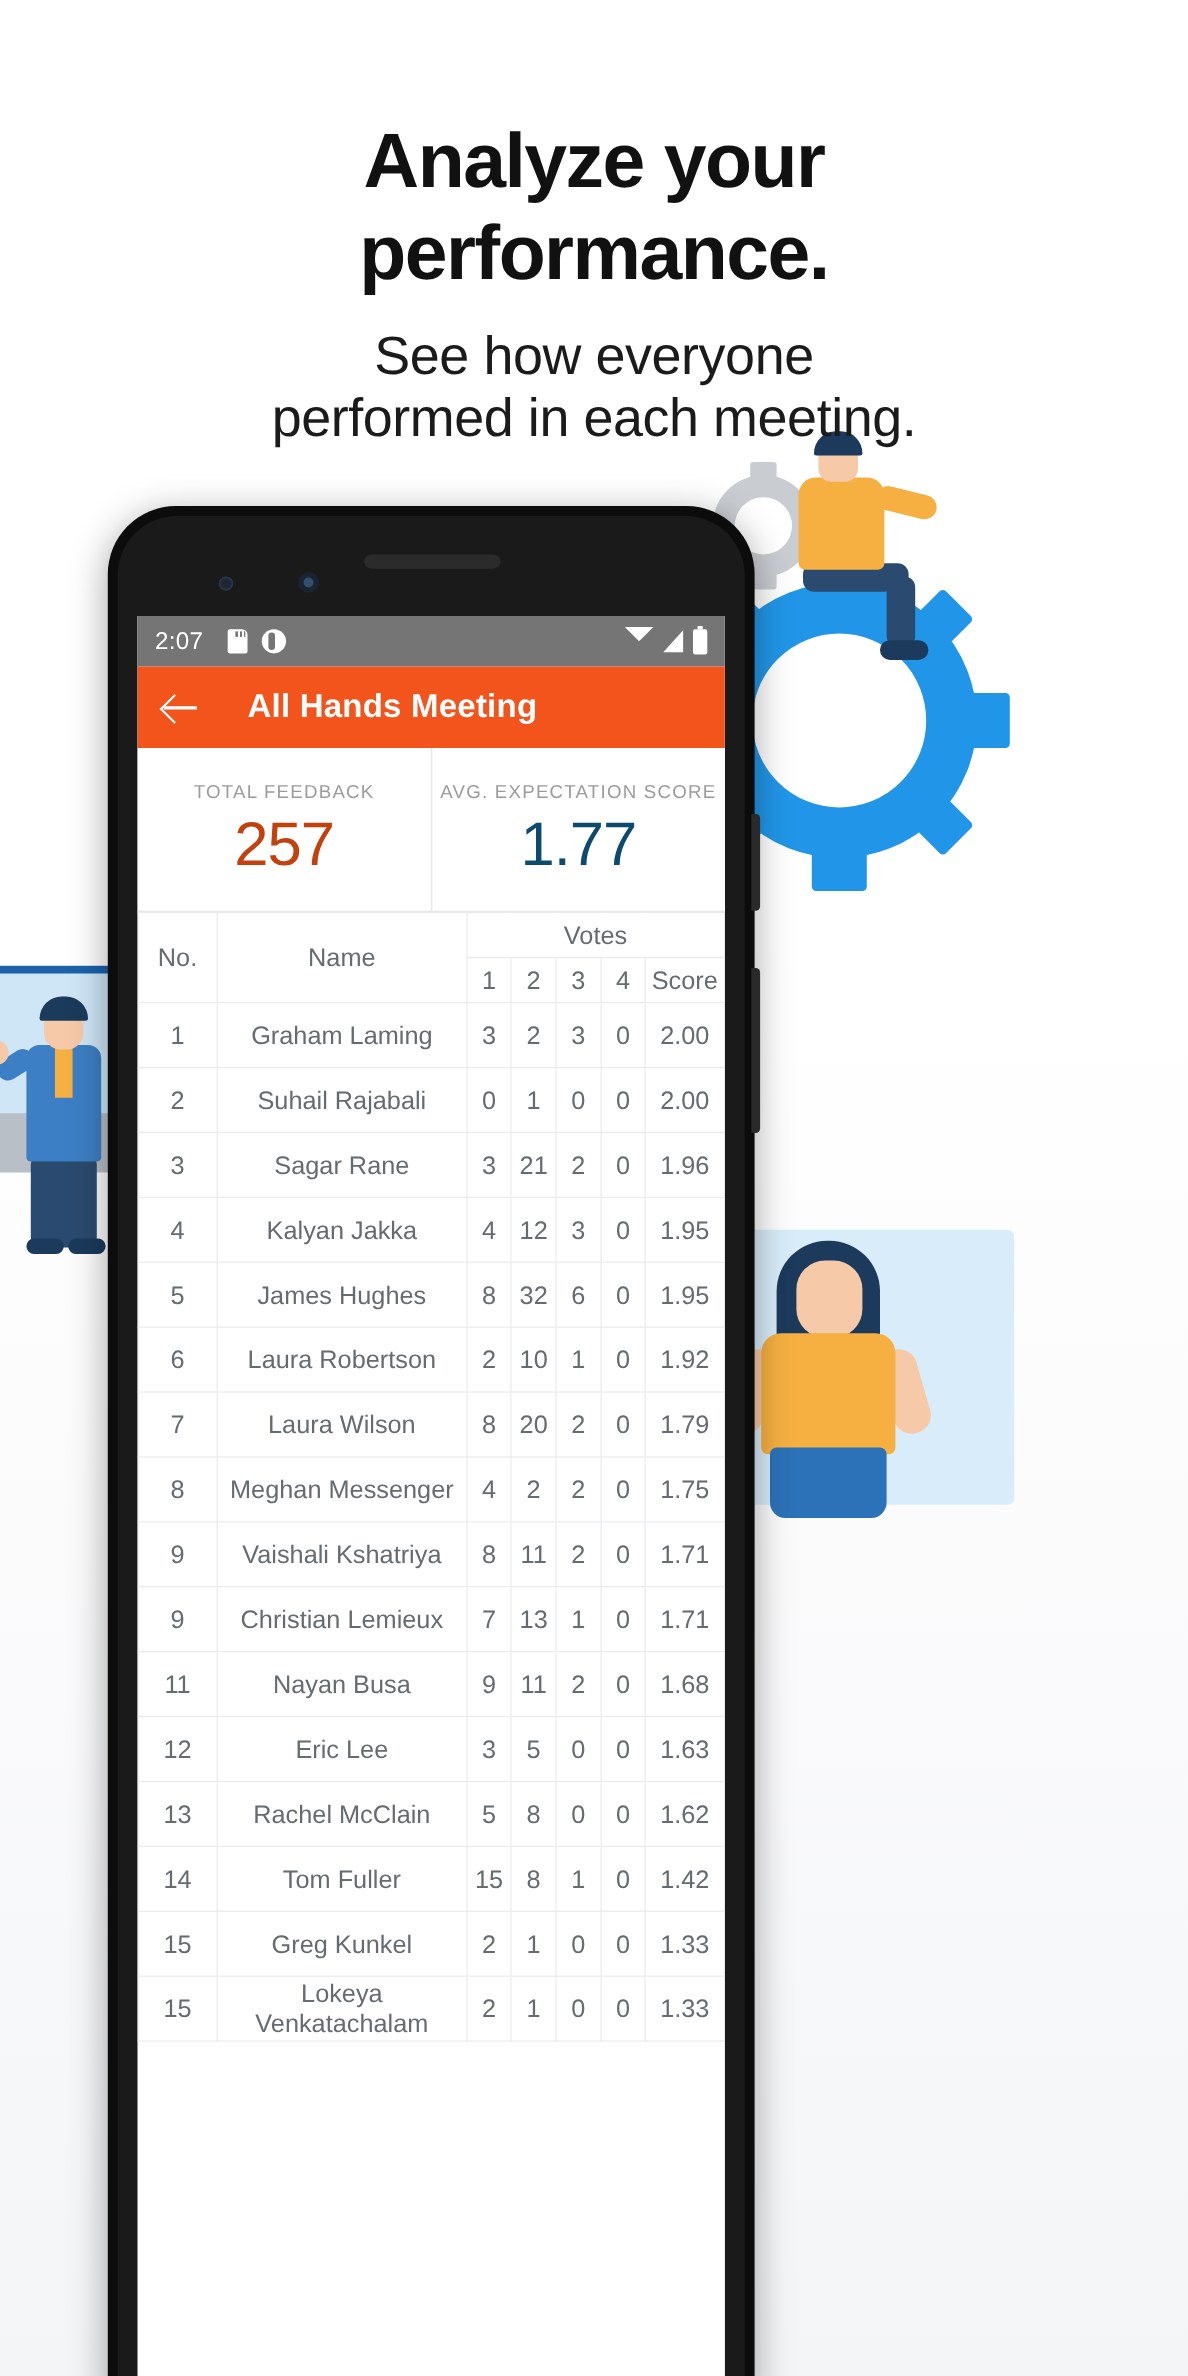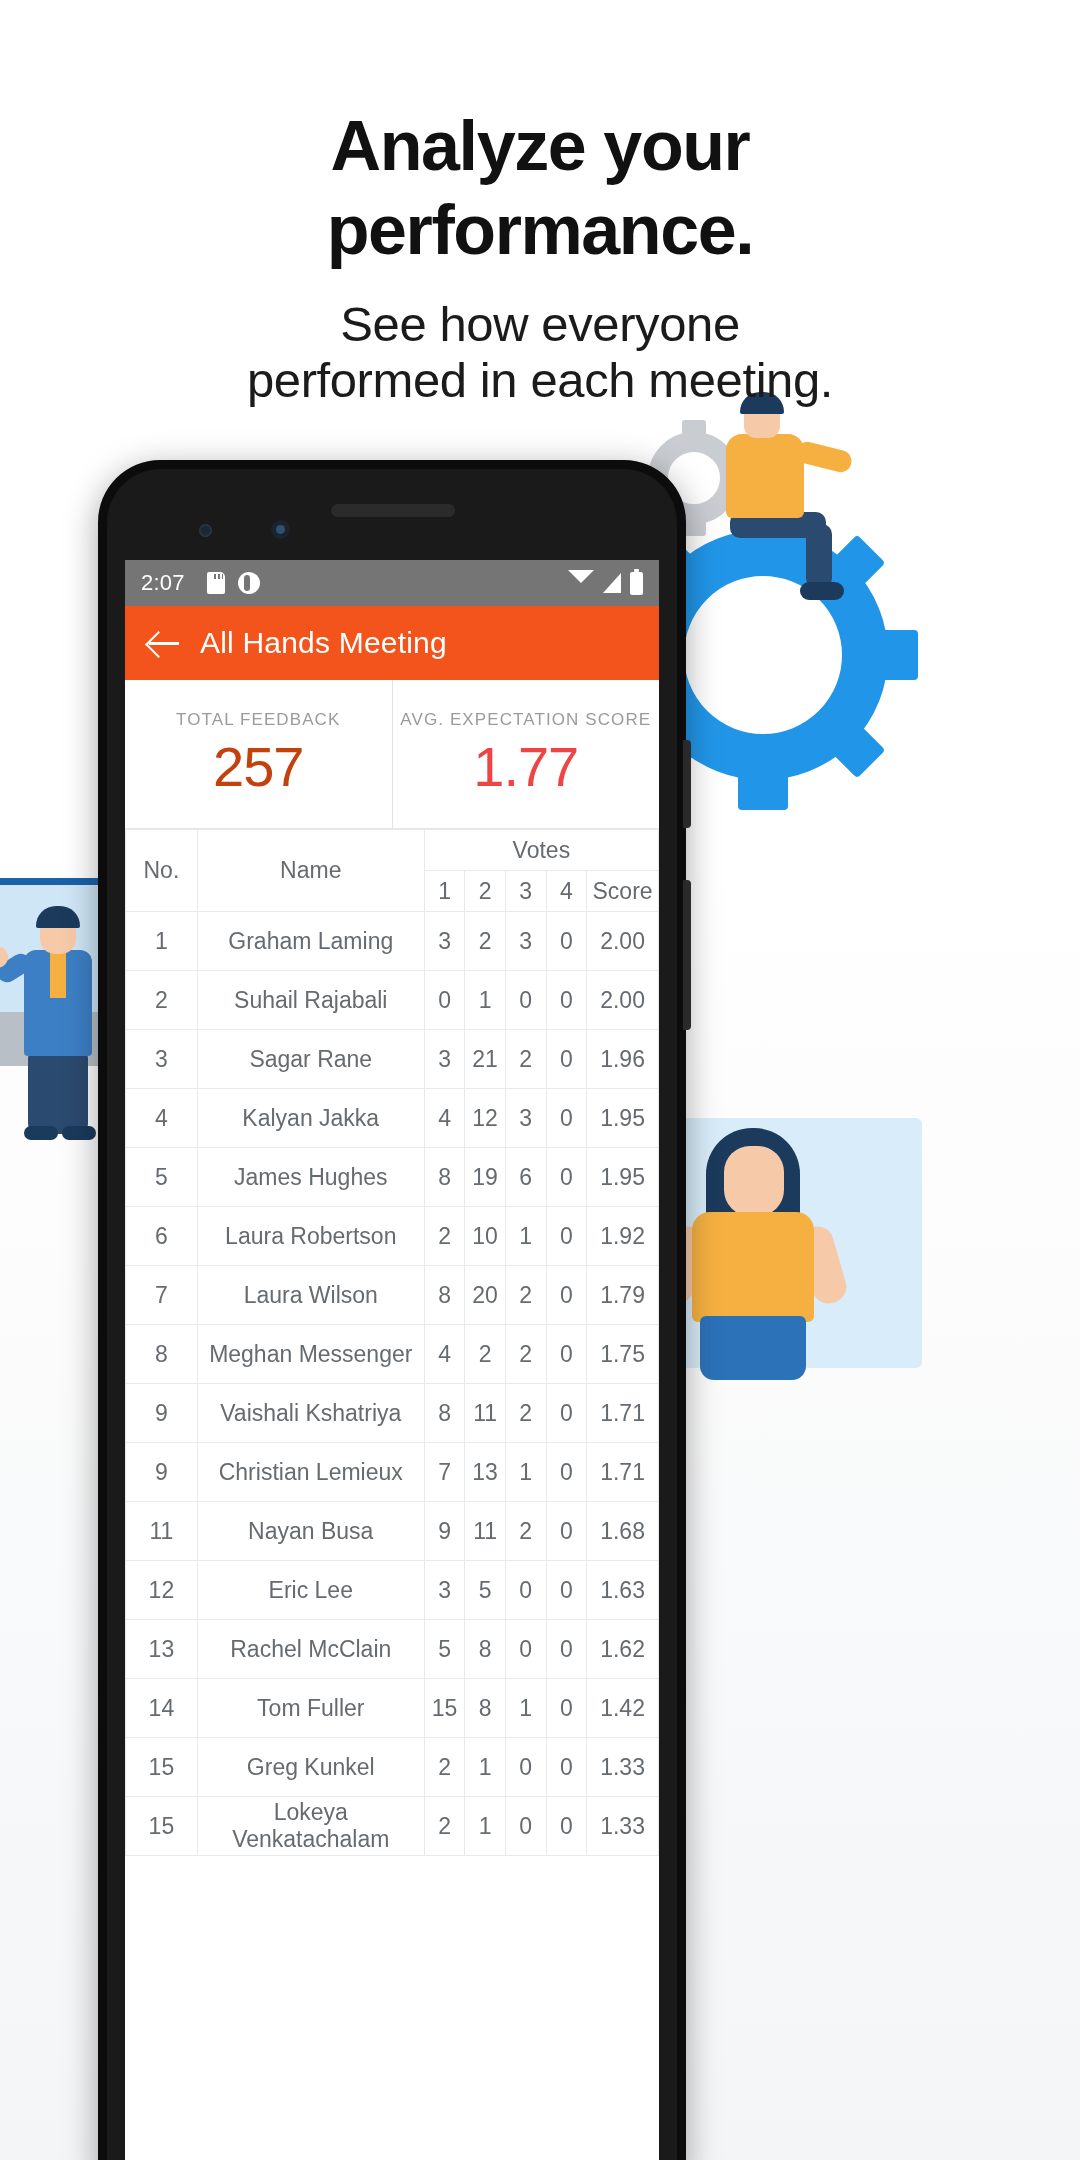--- a/index.html
+++ b/index.html
@@ -142,34 +142,34 @@
   
   .appbar {
     height: 74px; background:#f2541b; display:flex; align-items:center;
     padding: 0 22px; box-sizing:border-box;
   }
   .back-arrow { width:34px; height:34px; position:relative; flex:0 0 auto; cursor:pointer; }
   .back-arrow:before { content:""; position:absolute; left:2px; top:16px; width:30px; height:2.5px; background:#fff; }
   .back-arrow:after  { content:""; position:absolute; left:2px; top:9px; width:17px; height:17px;
                        border-left:2.5px solid #fff; border-bottom:2.5px solid #fff; transform:rotate(45deg); }
   .appbar-title {
-    color:#ffffff; font-size:30px; font-weight:400; margin-left:19px; letter-spacing:.2px;
+    color:#ffffff; font-size:30px; font-weight:700; margin-left:44px; letter-spacing:.2px;
   }
 
   
   .stats {
     display:flex; height:148px; background:#fff;
     border-bottom:1px solid #e3e5e8;
     text-align:right;
   }
   .stat { flex:1; display:flex; flex-direction:column; align-items:center; justify-content:center; }
   .stat + .stat { border-left:1px solid #e0e2e5; }
   .stat-label { font-size:17px; letter-spacing:1.1px; color:#9b9b9b; margin-bottom:6px; }
   .stat-value { font-size:56px; color:#c2410c; font-weight:400; letter-spacing:-1px; line-height:62px;}
-  .stat-value.green { color:#ef4444; }
+  .stat-value.green { color:#0c4a6e; }
 
   
   table.rank { width:100%; border-collapse:collapse; table-layout:fixed; }
   table.rank th, table.rank td {
     border:1px solid #e7e9ec; text-align:center; font-weight:400;
     color:#666b70; font-size:23px; padding:0;
   }
   .c-no    { width:69px; }
   .c-name  { width:218px; }
   .c-v     { width:39px; }
@@ -340,21 +340,21 @@
             <td class="v">4</td>
             <td class="v">12</td>
             <td class="v">3</td>
             <td class="v">0</td>
             <td class="sc">1.95</td>
           </tr>
           <tr>
             <td class="no">5</td>
             <td class="name">James Hughes</td>
             <td class="v">8</td>
-            <td class="v">19</td>
+            <td class="v">32</td>
             <td class="v">6</td>
             <td class="v">0</td>
             <td class="sc">1.95</td>
           </tr>
           <tr>
             <td class="no">6</td>
             <td class="name">Laura Robertson</td>
             <td class="v">2</td>
             <td class="v">10</td>
             <td class="v">1</td>

